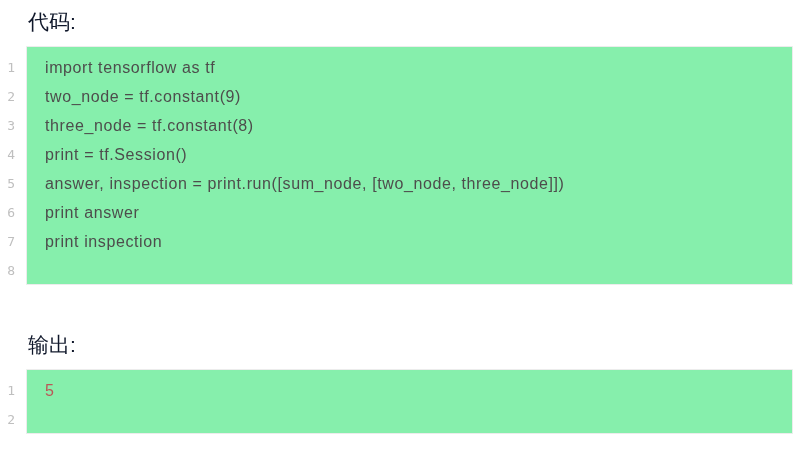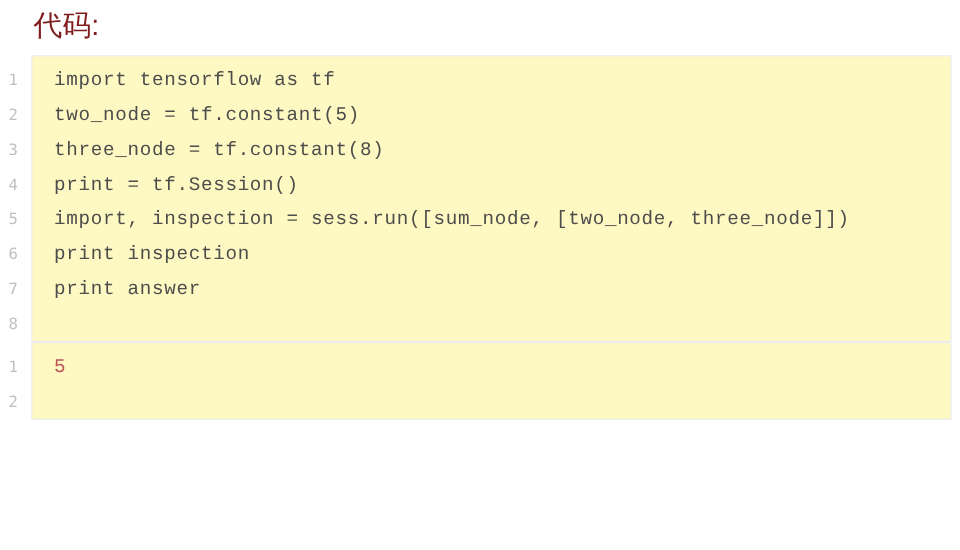--- a/index.html
+++ b/index.html
@@ -7,49 +7,49 @@
   body {
     width: 800px;
     height: 458px;
     background: #ffffff;
     font-family: "Liberation Sans", sans-serif;
     overflow: hidden;
   }
   .page { padding-top: 6px; }
   .sec-heading {
     margin: 0 0 8px 28px;
-    font-size: 24px;
+    font-size: 21px;
     line-height: 32px;
     font-weight: 400;
-    color: #7f1d1d;
+    color: #0f172a;
   }
   .section-output .sec-heading { margin-top: 44px; }
   .block {
     display: flex;
     align-items: stretch;
     margin: 0 7px 0 0;
   }
   .gutter {
     flex: 0 0 26px;
     width: 26px;
     padding: 7px 11px 0 0;
     text-align: right;
     font-family: "DejaVu Sans Mono", "Liberation Mono", monospace;
     font-size: 13px;
     line-height: 29px;
     color: #bfbfbf;
     user-select: none;
   }
   .codearea {
     flex: 1 1 auto;
-    background: #fef9c3;
+    background: #86efac;
     border: 1px solid #ececec;
     border-radius: 1px;
     padding: 6px 10px 6px 18px;
-    font-family: Liberation Mono, monospace;
+    font-family: Liberation Sans, sans-serif;
     font-size: 16px;
     letter-spacing: 0.6px;
     line-height: 29px;
     color: #4d4d4c;
     overflow: hidden;
   }
   .code-line { white-space: pre; }
   .line-number { white-space: pre; }
   .tok-number { color: #bb5757; }
 </style>
@@ -66,31 +66,32 @@
           <div class="line-number">2</div>
           <div class="line-number">3</div>
           <div class="line-number">4</div>
           <div class="line-number">5</div>
           <div class="line-number">6</div>
           <div class="line-number">7</div>
           <div class="line-number">8</div>
         </div>
       <div class="codearea">
           <div class="code-line">import tensorflow as tf</div>
-          <div class="code-line">two_node = tf.constant(5)</div>
+          <div class="code-line">two_node = tf.constant(9)</div>
           <div class="code-line">three_node = tf.constant(8)</div>
           <div class="code-line">print = tf.Session()</div>
-          <div class="code-line">import, inspection = sess.run([sum_node, [two_node, three_node]])</div>
+          <div class="code-line">answer, inspection = print.run([sum_node, [two_node, three_node]])</div>
+          <div class="code-line">print answer</div>
           <div class="code-line">print inspection</div>
-          <div class="code-line">print answer</div>
         </div>
     </div>
   </div>
 
   <div class="section section-output">
+    <h2 class="sec-heading">输出:</h2>
     <div class="block">
       <div class="gutter">
           <div class="line-number">1</div>
           <div class="line-number">2</div>
         </div>
       <div class="codearea">
           <div class="code-line"><span class="tok-number">5</span></div>
         </div>
     </div>
   </div>

